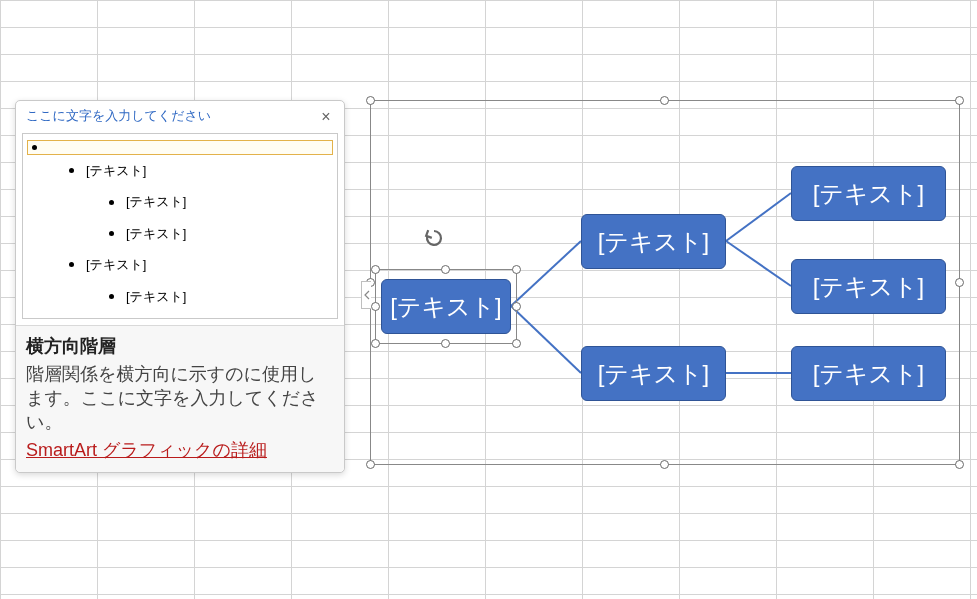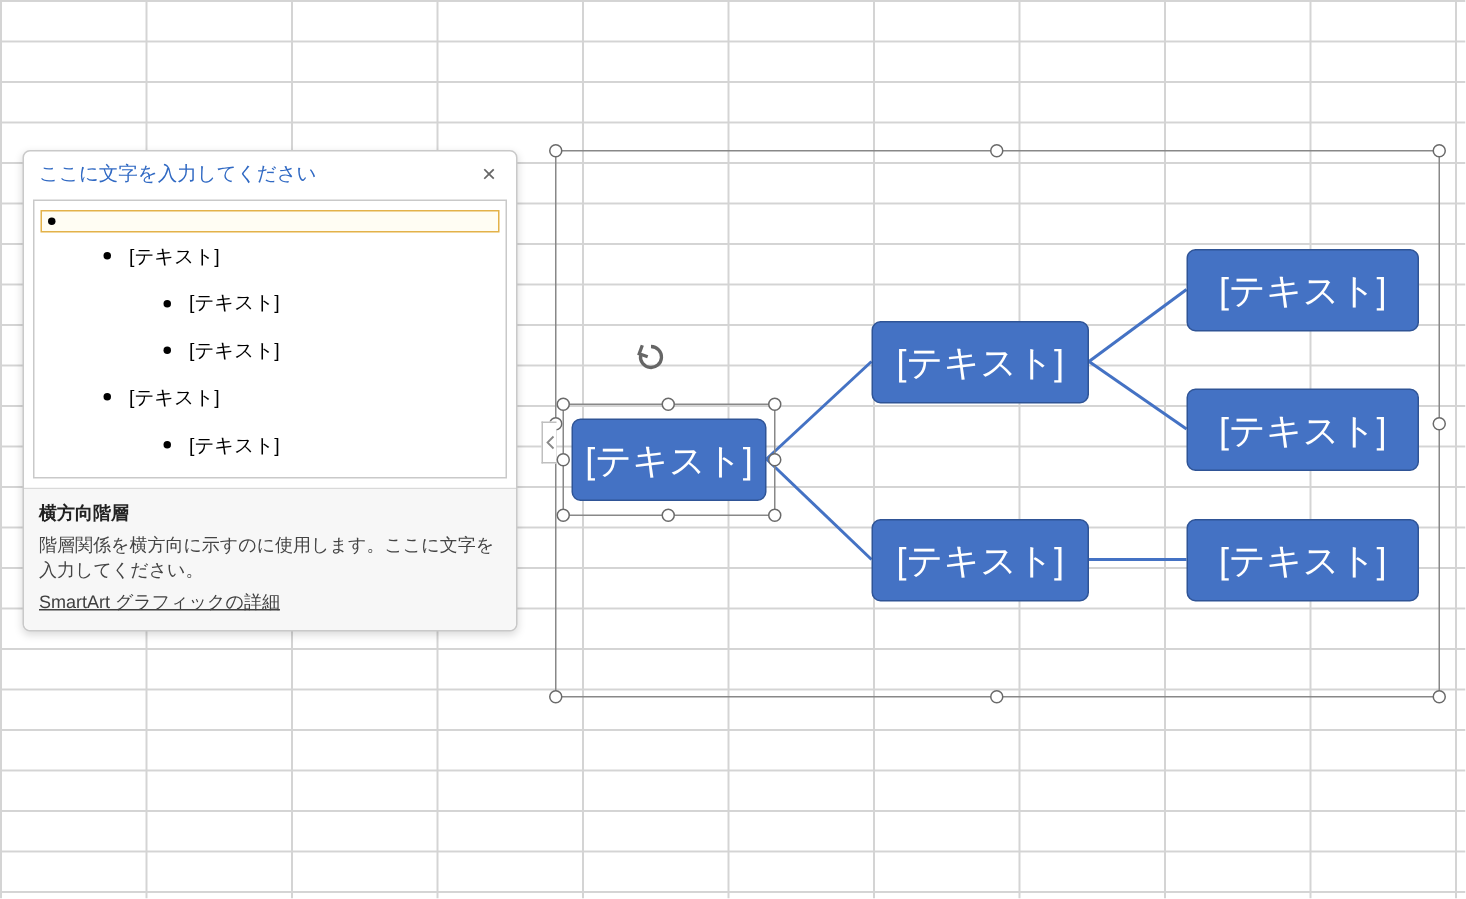--- a/index.html
+++ b/index.html
@@ -70,27 +70,27 @@
     width: 5px; height: 5px; border-radius: 50%;
     background: #000; margin-right: 12px;
     flex: 0 0 auto;
   }
   .lvl1 { padding-left: 42px; }
   .lvl2 { padding-left: 82px; }
 
   .tp-desc {
     border-top: 1px solid #d9d9d9;
     padding: 8px 10px 10px 10px;
-    font-size: 12px;
+    font-size: 18px;
     color: #444;
     background: #f7f7f7;
     border-radius: 0 0 5px 5px;
   }
   .tp-desc-title { font-weight: bold; margin-bottom: 4px; color:#222;}
-  .tp-link { text-decoration: underline; color: #404040; margin-top:4px; display:inline-block;}
+  .tp-link { text-decoration: underline; color: #b91c1c; margin-top:4px; display:inline-block;}
 
   
   .canvas {
     position: absolute;
     left: 370px;
     top: 100px;
     width: 590px;
     height: 365px;
     border: 1px solid #888;
     background: transparent;

